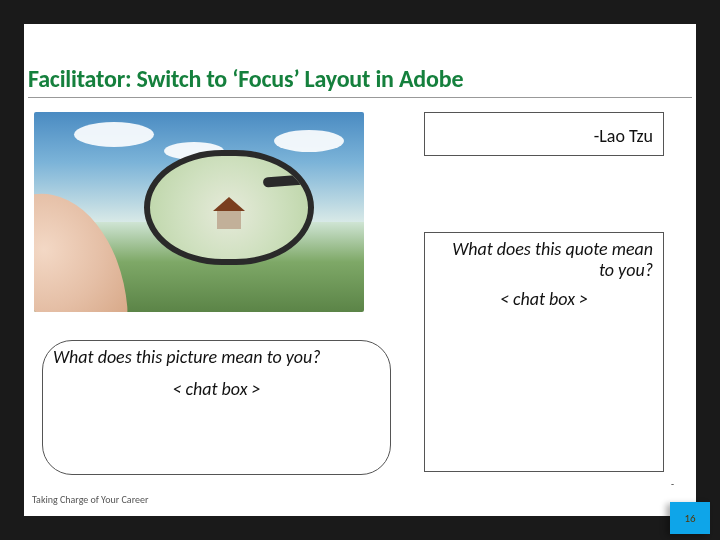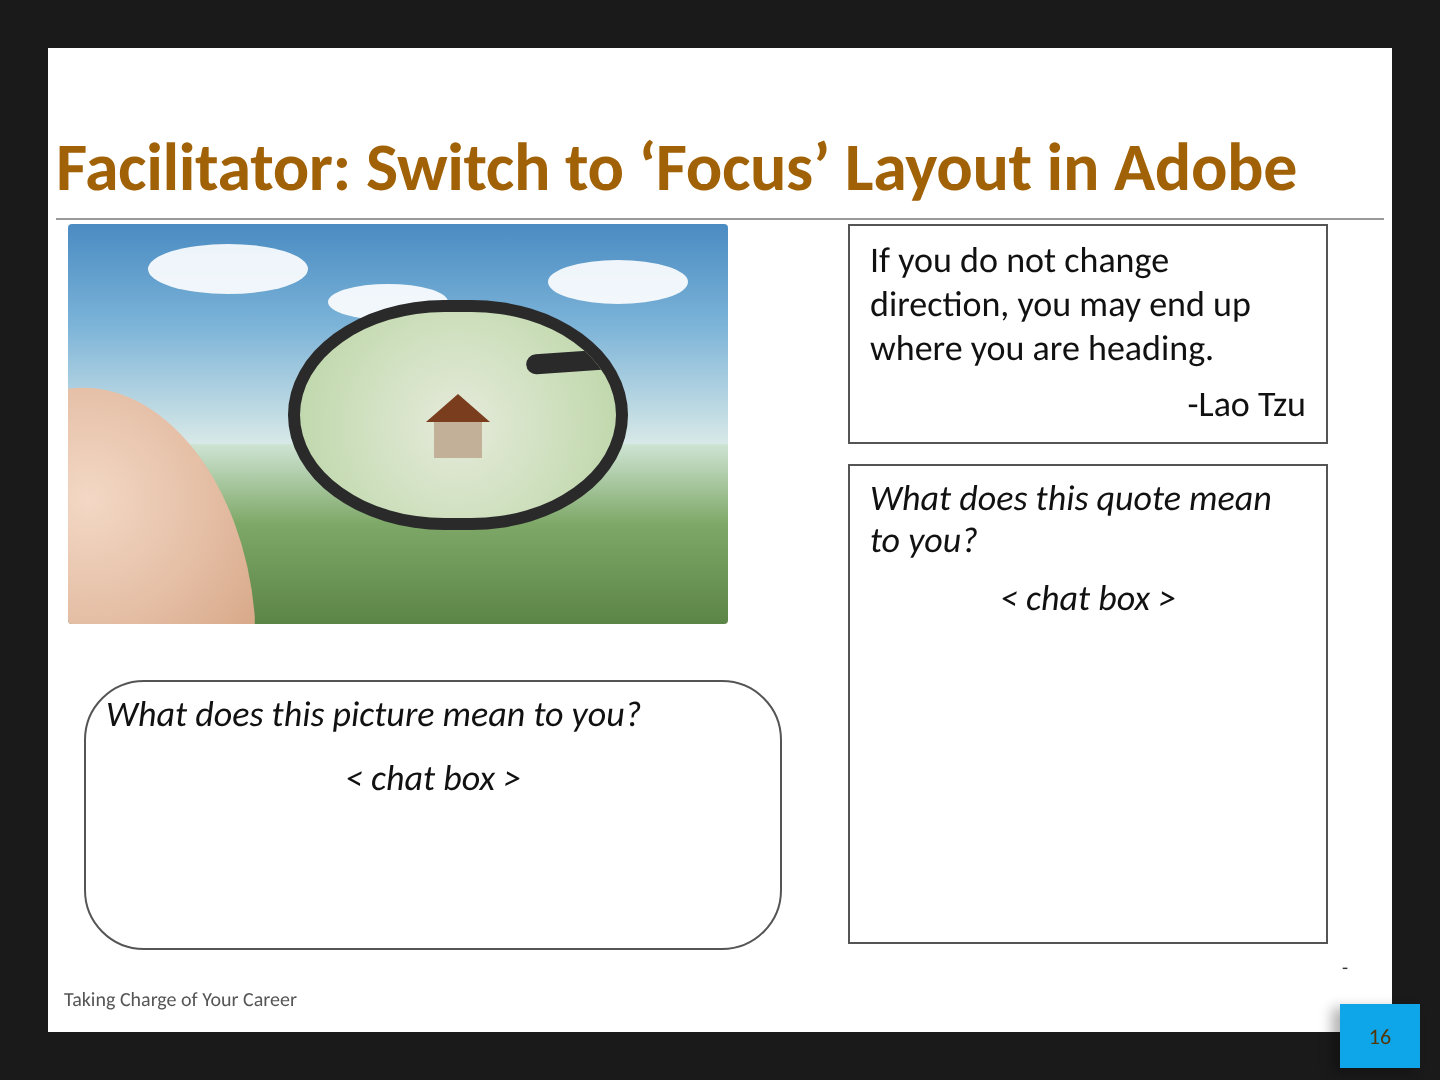--- a/index.html
+++ b/index.html
@@ -7,23 +7,23 @@
   .slide {
     width: 720px; height: 540px;
     background: #fff;
     border: 24px solid #1a1a1a;
     position: relative;
   }
 
   .title {
     position: absolute;
     top: 40px; left: 4px; right: 4px;
-    font-size: 34px;
+    font-size: 24px;
     font-weight: 700;
-    color: #a16207;
+    color: #15803d;
     letter-spacing: -0.2px;
   }
   .title::after {
     content: "";
     display: block;
     height: 1px;
     background: #999;
     margin-top: 4px;
     width: 100%;
   }
@@ -83,21 +83,21 @@
     border: 1px solid #555;
     background: #fff;
     padding: 6px 10px 8px 10px;
     font-size: 18px;
     color: #111;
   }
   .quote-box { top: 88px; left: 400px; width: 240px; }
   .quote-box .attrib { display:block; text-align:right; margin-top:6px; }
 
   .prompt-box-right { top: 208px; left: 400px; width: 240px; height: 240px; }
-  .prompt-box-right .q { font-style: italic; font-size:18px; color:#111; line-height:1.15; }
+  .prompt-box-right .q { font-style: italic; font-size:18px; color:#111; line-height:1.15;text-align:right; }
   .prompt-box-right .chat { display:block; text-align:center; font-style:italic; margin-top:8px; }
 
   .prompt-box-left { top: 316px; left: 18px; width: 349px; height: 135px; border-radius: 30px; }
   .prompt-box-left .q { font-style: italic; font-size:18px; color:#111; line-height:1.15; }
   .prompt-box-left .chat { display:block; text-align:center; font-style:italic; margin-top:10px; }
 
   .footer-text {
     position:absolute; bottom:10px; left:8px;
     font-size:10px; color:#555;
   }
@@ -133,21 +133,20 @@
     <div class="lens">
       <div class="house">
         <div class="roof"></div>
         <div class="body"></div>
       </div>
       <div class="temple"></div>
     </div>
   </div>
 
   <div class="quote-box">
-    <span>If you do not change direction, you may end up where you are heading.</span>
     <span class="attrib">-Lao Tzu</span>
   </div>
 
   <div class="prompt-box-right">
     <div class="q">What does this quote mean to you?</div>
     <span class="chat">&lt; chat box &gt;</span>
   </div>
 
   <div class="prompt-box-left">
     <div class="q">What does this picture mean to you?</div>

